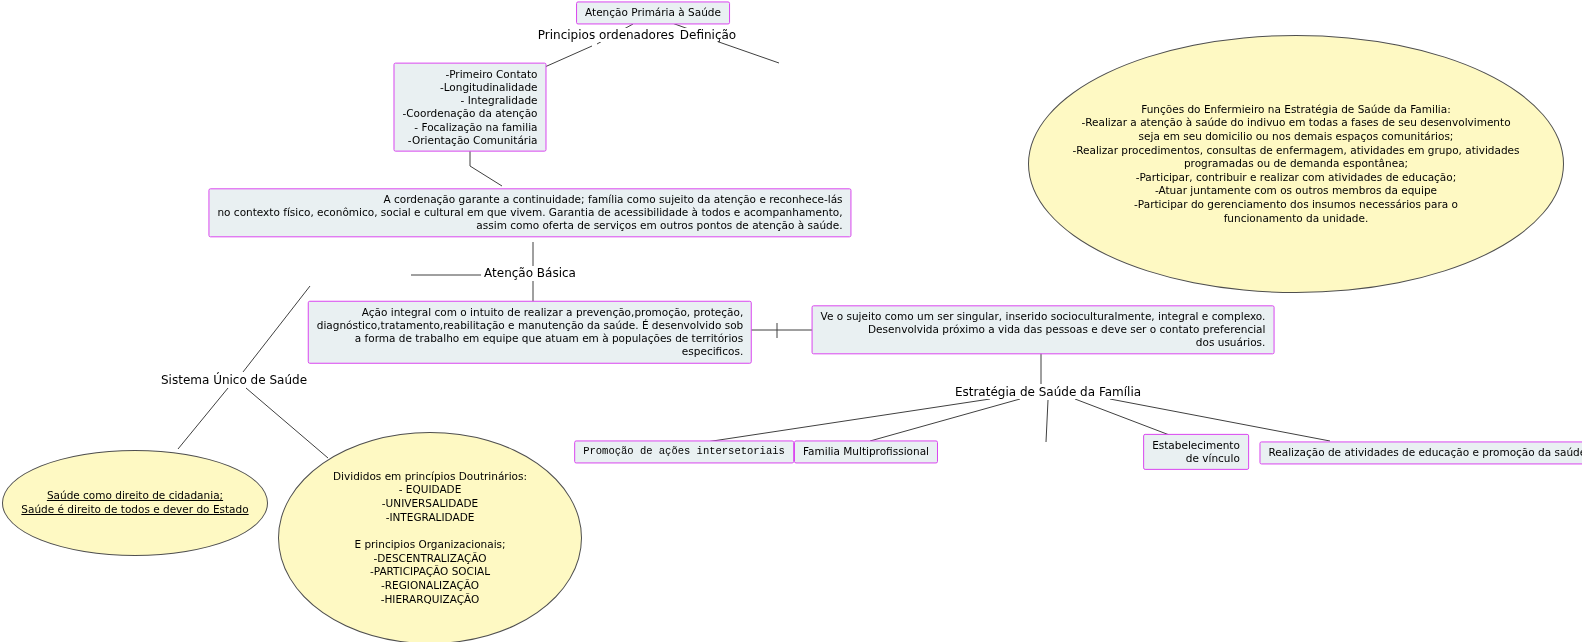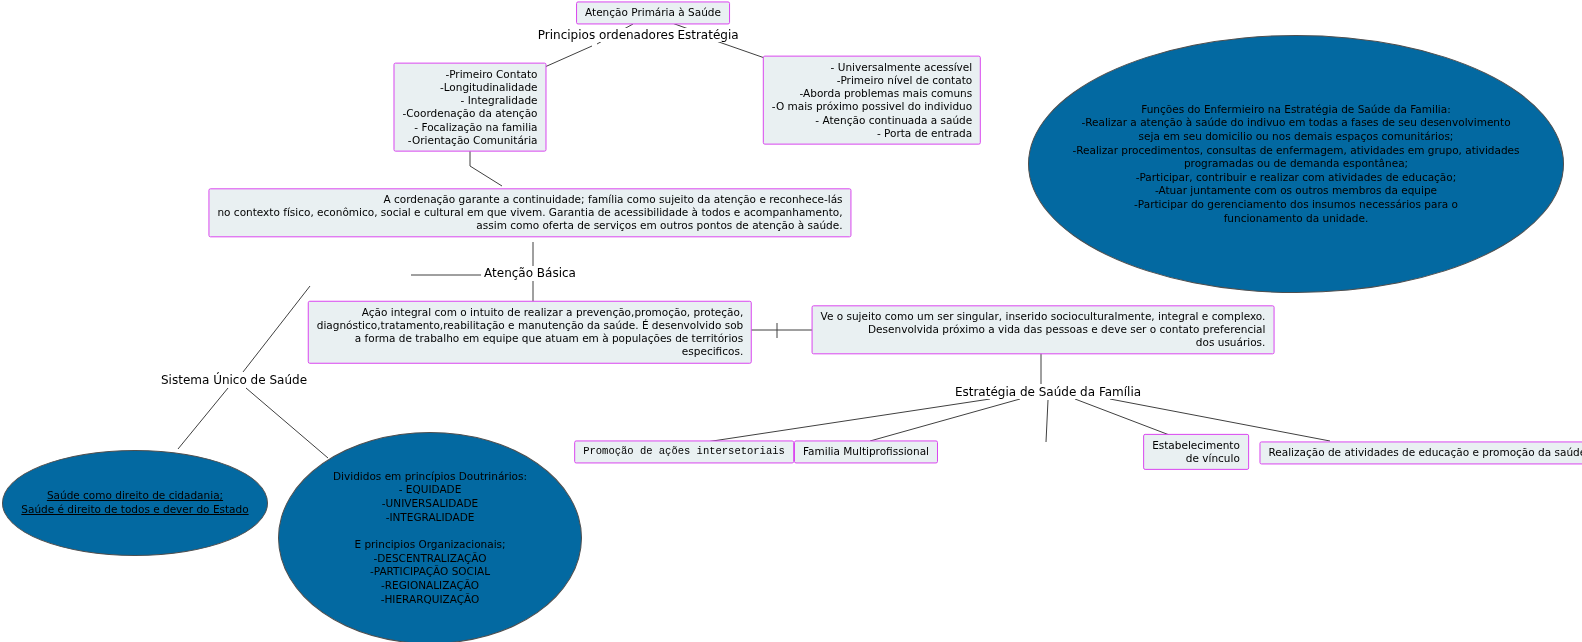--- a/index.html
+++ b/index.html
@@ -9,21 +9,21 @@
   }
   #wires{position:absolute;left:0;top:0;width:1582px;height:642px;}
   .node{
     position:absolute;transform:translate(-50%,-50%);
     background:#e9f0f2;border:1px solid #d946ef;border-radius:2px;
     font-size:10.5px;line-height:1.25;text-align:right;white-space:pre;
     padding:4px 8px;box-shadow:0 0 0 0 transparent;
   }
   .ellipse{
     position:absolute;transform:translate(-50%,-50%);
-    background:#0369a1;border:1px solid #4f4f4f;border-radius:50%;
+    background:#fef9c3;border:1px solid #4f4f4f;border-radius:50%;
     font-size:10.5px;line-height:1.3;text-align:center;white-space:pre;
     display:flex;align-items:center;justify-content:center;
     box-sizing:border-box;
   }
   .link-label{
     position:absolute;transform:translate(-50%,-50%);
     background:#ffffff;font-size:12px;white-space:pre;padding:0 3px;
     text-align:center;
   }
 </style>
@@ -61,40 +61,34 @@
 
       <line x1="990" y1="399" x2="706" y2="442"></line>
       <line x1="1020" y1="399" x2="870" y2="441"></line>
       <line x1="1048" y1="400" x2="1046" y2="442"></line>
       <line x1="1075" y1="399" x2="1172" y2="436"></line>
       <line x1="1110" y1="399" x2="1330" y2="441"></line>
     </g>
   </svg>
 
   <div class="link-label" style="left:606px;top:35px;">Principios ordenadores</div>
-  <div class="link-label" style="left:708px;top:35px;">Estratégia</div>
+  <div class="link-label" style="left:708px;top:35px;">Definição</div>
   <div class="link-label" style="left:530px;top:273px;">Atenção Básica</div>
   <div class="link-label" style="left:234px;top:380px;">Sistema Único de Saúde</div>
   <div class="link-label" style="left:1048px;top:392px;">Estratégia de Saúde da Família</div>
 
   <div class="node" style="left:653px;top:13px;">Atenção Primária à Saúde</div>
 
   <div class="node" style="left:470px;top:107px;">-Primeiro Contato
 -Longitudinalidade
 - Integralidade
 -Coordenação da atenção
 - Focalização na familia
 -Orientação Comunitária</div>
 
-  <div class="node" style="left:872px;top:100px;">- Universalmente acessível
--Primeiro nível de contato
--Aborda problemas mais comuns
--O mais próximo possivel do individuo
-- Atenção continuada a saúde
-- Porta de entrada</div>
 
   <div class="ellipse" style="left:1296px;top:164px;width:536px;height:258px;">Funções do Enfermieiro na Estratégia de Saúde da Familia:
 -Realizar a atenção à saúde do indivuo em todas a fases de seu desenvolvimento
 seja em seu domicilio ou nos demais espaços comunitários;
 -Realizar procedimentos, consultas de enfermagem, atividades em grupo, atividades
 programadas ou de demanda espontânea;
 -Participar, contribuir e realizar com atividades de educação;
 -Atuar juntamente com os outros membros da equipe
 -Participar do gerenciamento dos insumos necessários para o
 funcionamento da unidade.</div>

